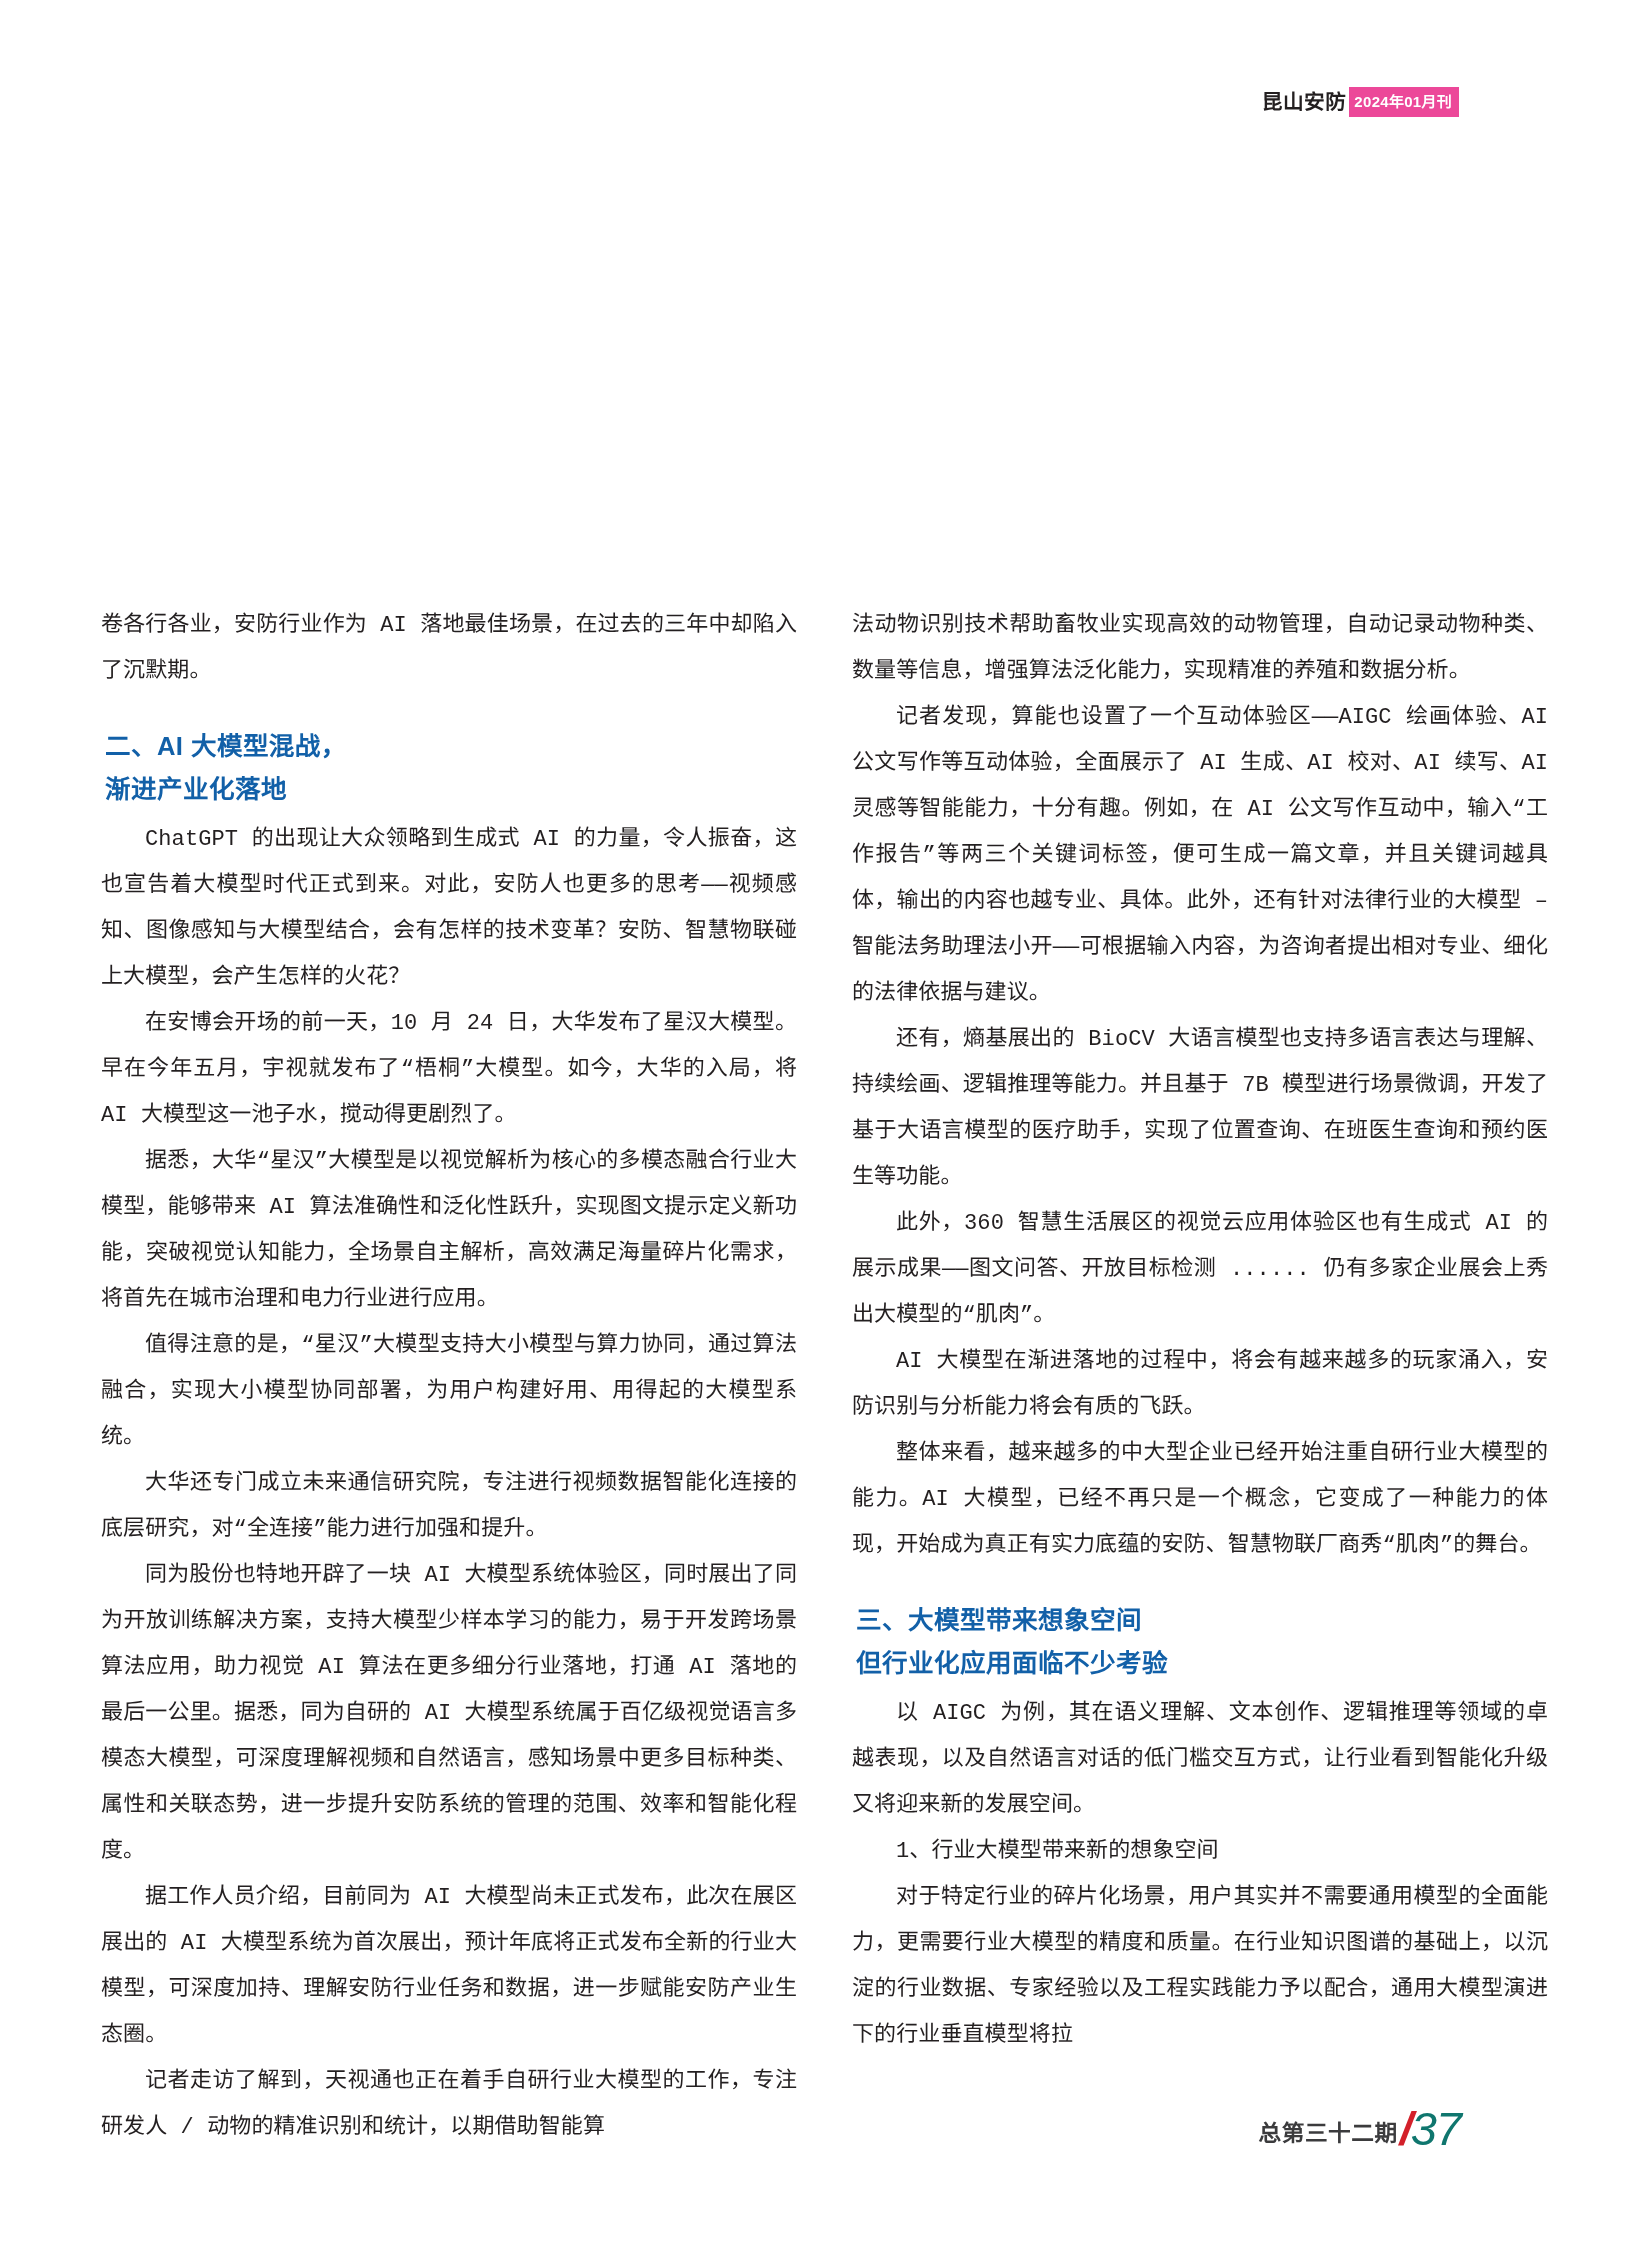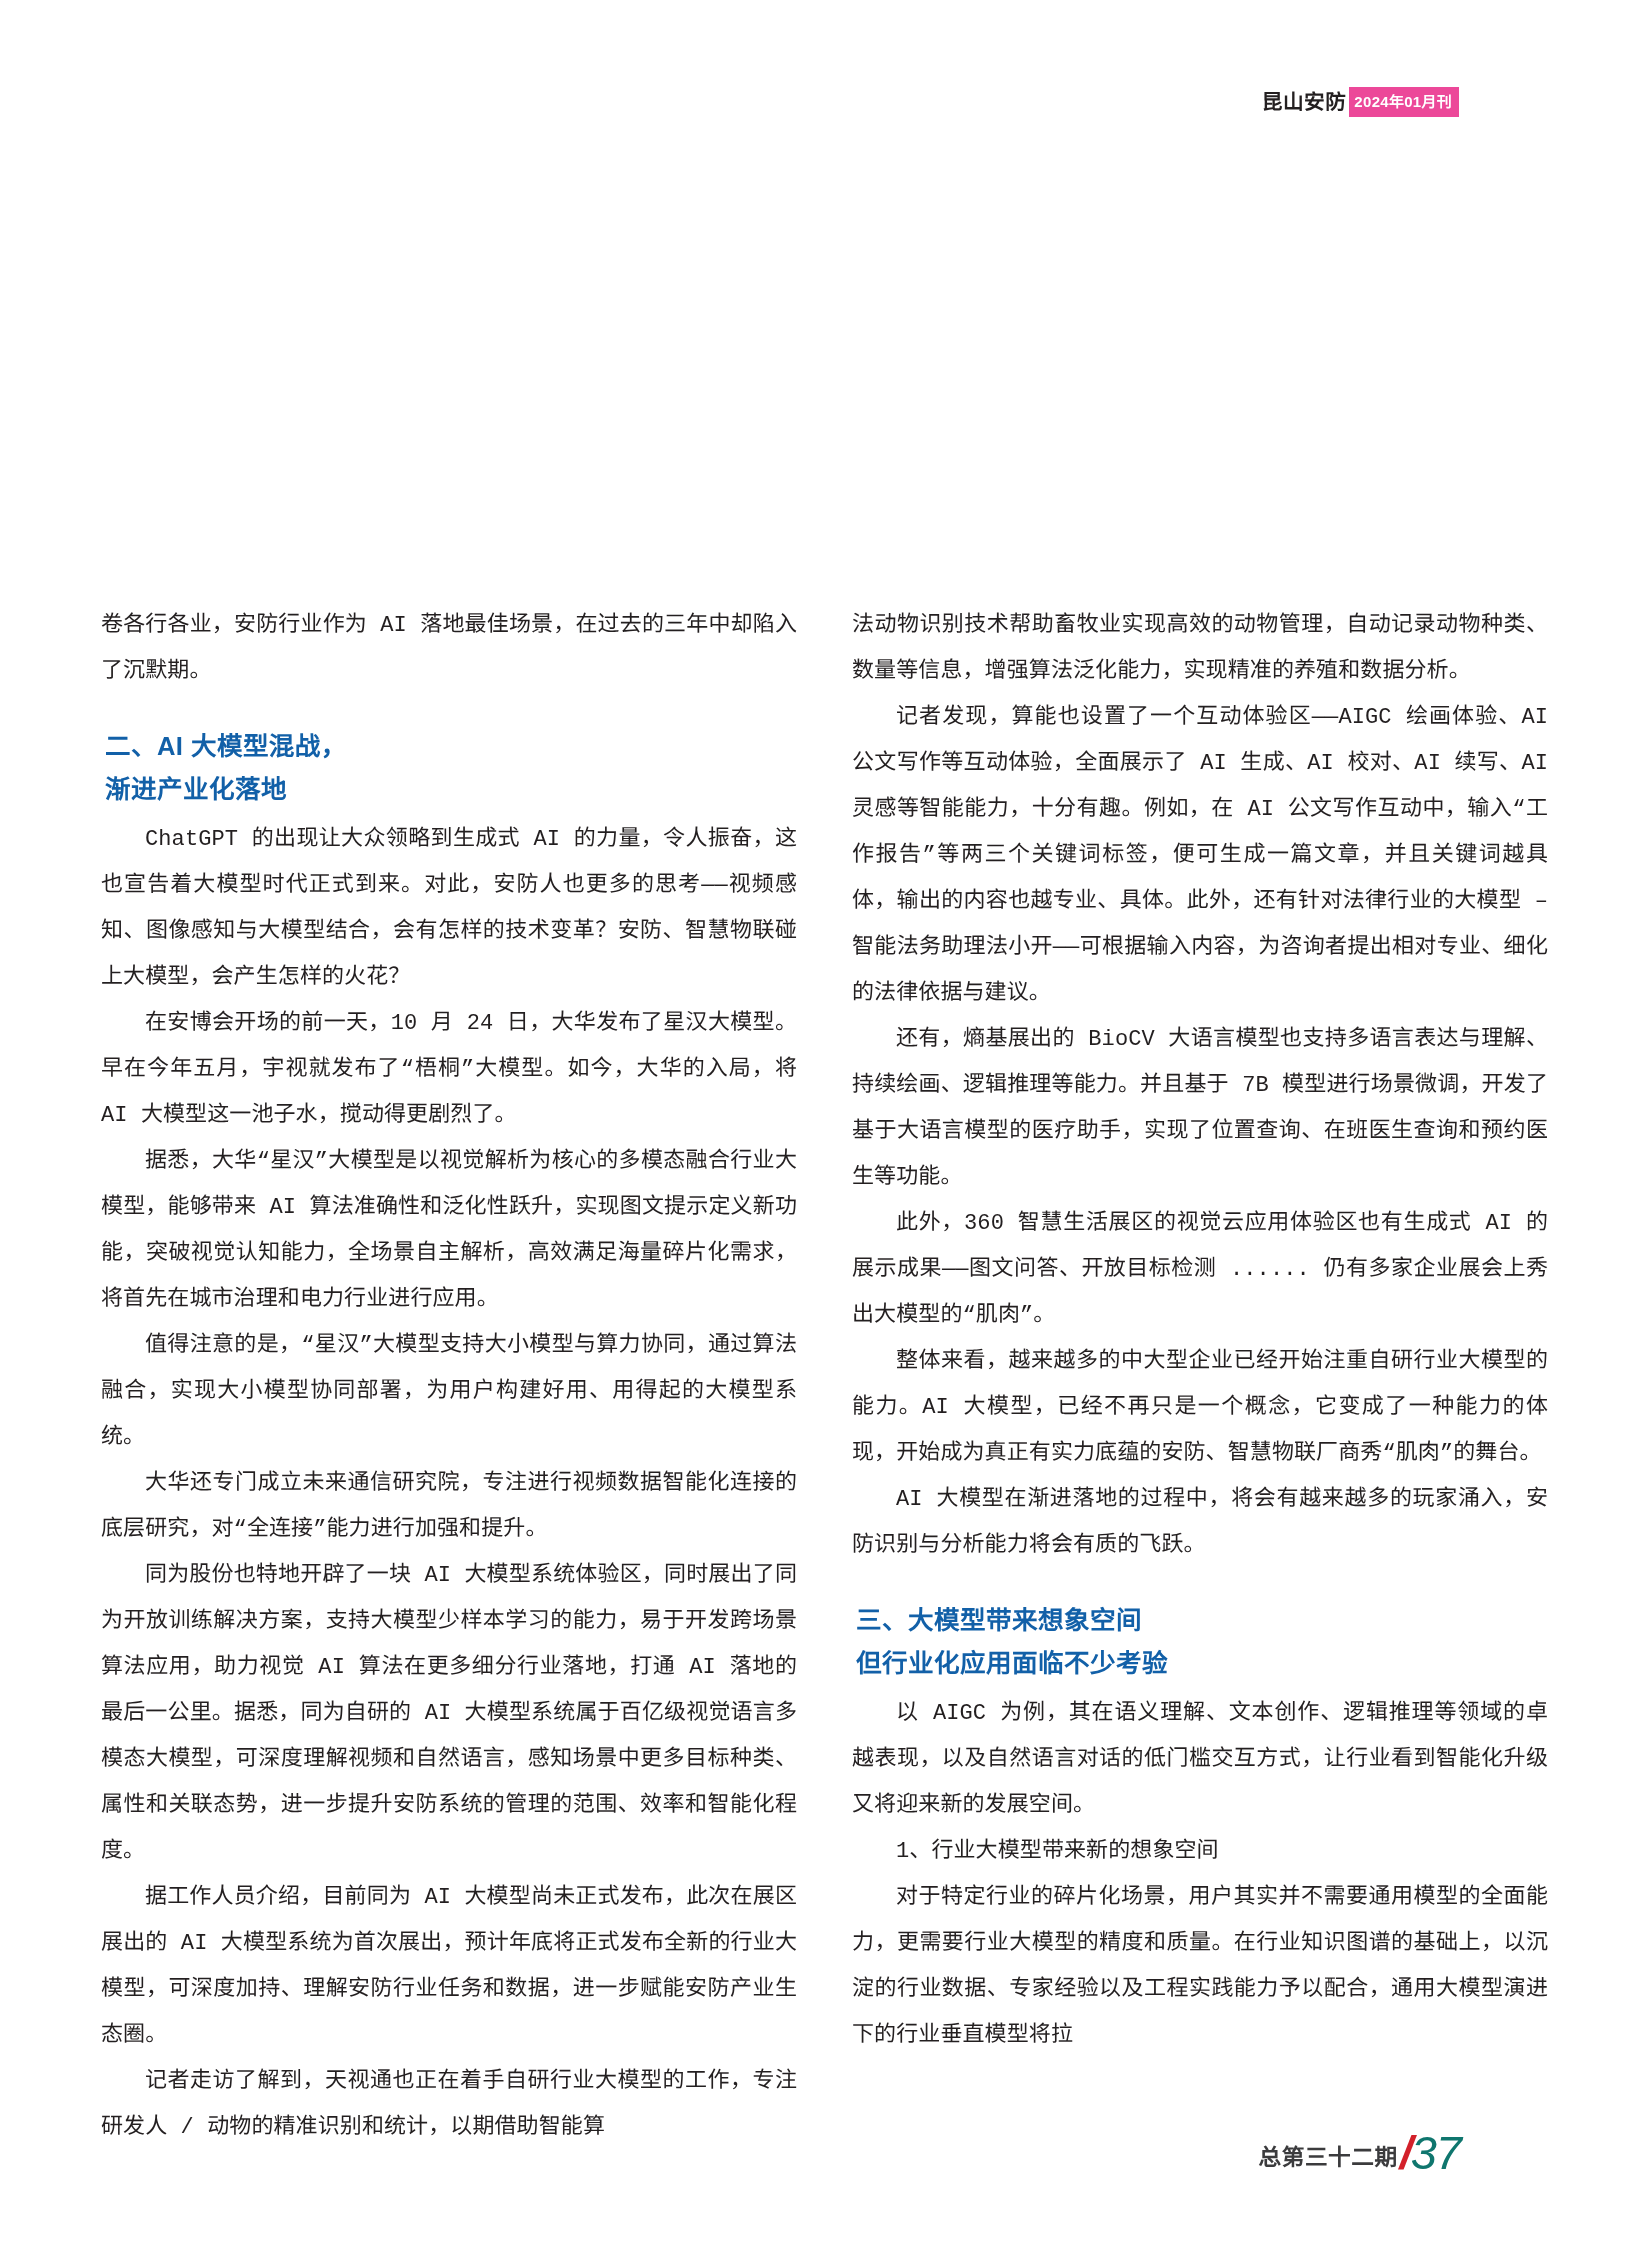--- a/index.html
+++ b/index.html
@@ -89,21 +89,21 @@
   }
   h2.section-title .line {
     display: block;
   }
   .spacer-before-heading { height: 25.6px; }
   .spacer-after-heading  { height: 2px; }
 
   
   .folio {
     position: absolute;
-    bottom: 77px;
+    bottom: 101px;
     right: 106px;
     display: flex;
     align-items: baseline;
     white-space: nowrap;
   }
   .folio-issue {
     font-size: 22.7px;
     font-weight: bold;
     color: #3b3b3d;
     letter-spacing: 0.5px;
@@ -161,22 +161,22 @@
       <p class="body indent">记者走访了解到，天视通也正在着手自研行业大模型的工作，专注研发人 / 动物的精准识别和统计，以期借助智能算</p>
 
     </div>
 
     <div class="col">
 
       <p class="body">法动物识别技术帮助畜牧业实现高效的动物管理，自动记录动物种类、数量等信息，增强算法泛化能力，实现精准的养殖和数据分析。</p>
       <p class="body indent">记者发现，算能也设置了一个互动体验区——AIGC 绘画体验、AI 公文写作等互动体验，全面展示了 AI 生成、AI 校对、AI 续写、AI 灵感等智能能力，十分有趣。例如，在 AI 公文写作互动中，输入“工作报告”等两三个关键词标签，便可生成一篇文章，并且关键词越具体，输出的内容也越专业、具体。此外，还有针对法律行业的大模型 – 智能法务助理法小开——可根据输入内容，为咨询者提出相对专业、细化的法律依据与建议。</p>
       <p class="body indent">还有，熵基展出的 BioCV 大语言模型也支持多语言表达与理解、持续绘画、逻辑推理等能力。并且基于 7B 模型进行场景微调，开发了基于大语言模型的医疗助手，实现了位置查询、在班医生查询和预约医生等功能。</p>
       <p class="body indent">此外，360 智慧生活展区的视觉云应用体验区也有生成式 AI 的展示成果——图文问答、开放目标检测 ...... 仍有多家企业展会上秀出大模型的“肌肉”。</p>
+      <p class="body indent">AI 大模型在渐进落地的过程中，将会有越来越多的玩家涌入，安防识别与分析能力将会有质的飞跃。</p>
       <p class="body indent">整体来看，越来越多的中大型企业已经开始注重自研行业大模型的能力。AI 大模型，已经不再只是一个概念，它变成了一种能力的体现，开始成为真正有实力底蕴的安防、智慧物联厂商秀“肌肉”的舞台。</p>
-      <p class="body indent">AI 大模型在渐进落地的过程中，将会有越来越多的玩家涌入，安防识别与分析能力将会有质的飞跃。</p>
 
       <div class="spacer-before-heading"></div>
 
       <h2 class="section-title">
         <span class="line">三、大模型带来想象空间</span>
         <span class="line">但行业化应用面临不少考验</span>
       </h2>
 
       <div class="spacer-after-heading"></div>
 

